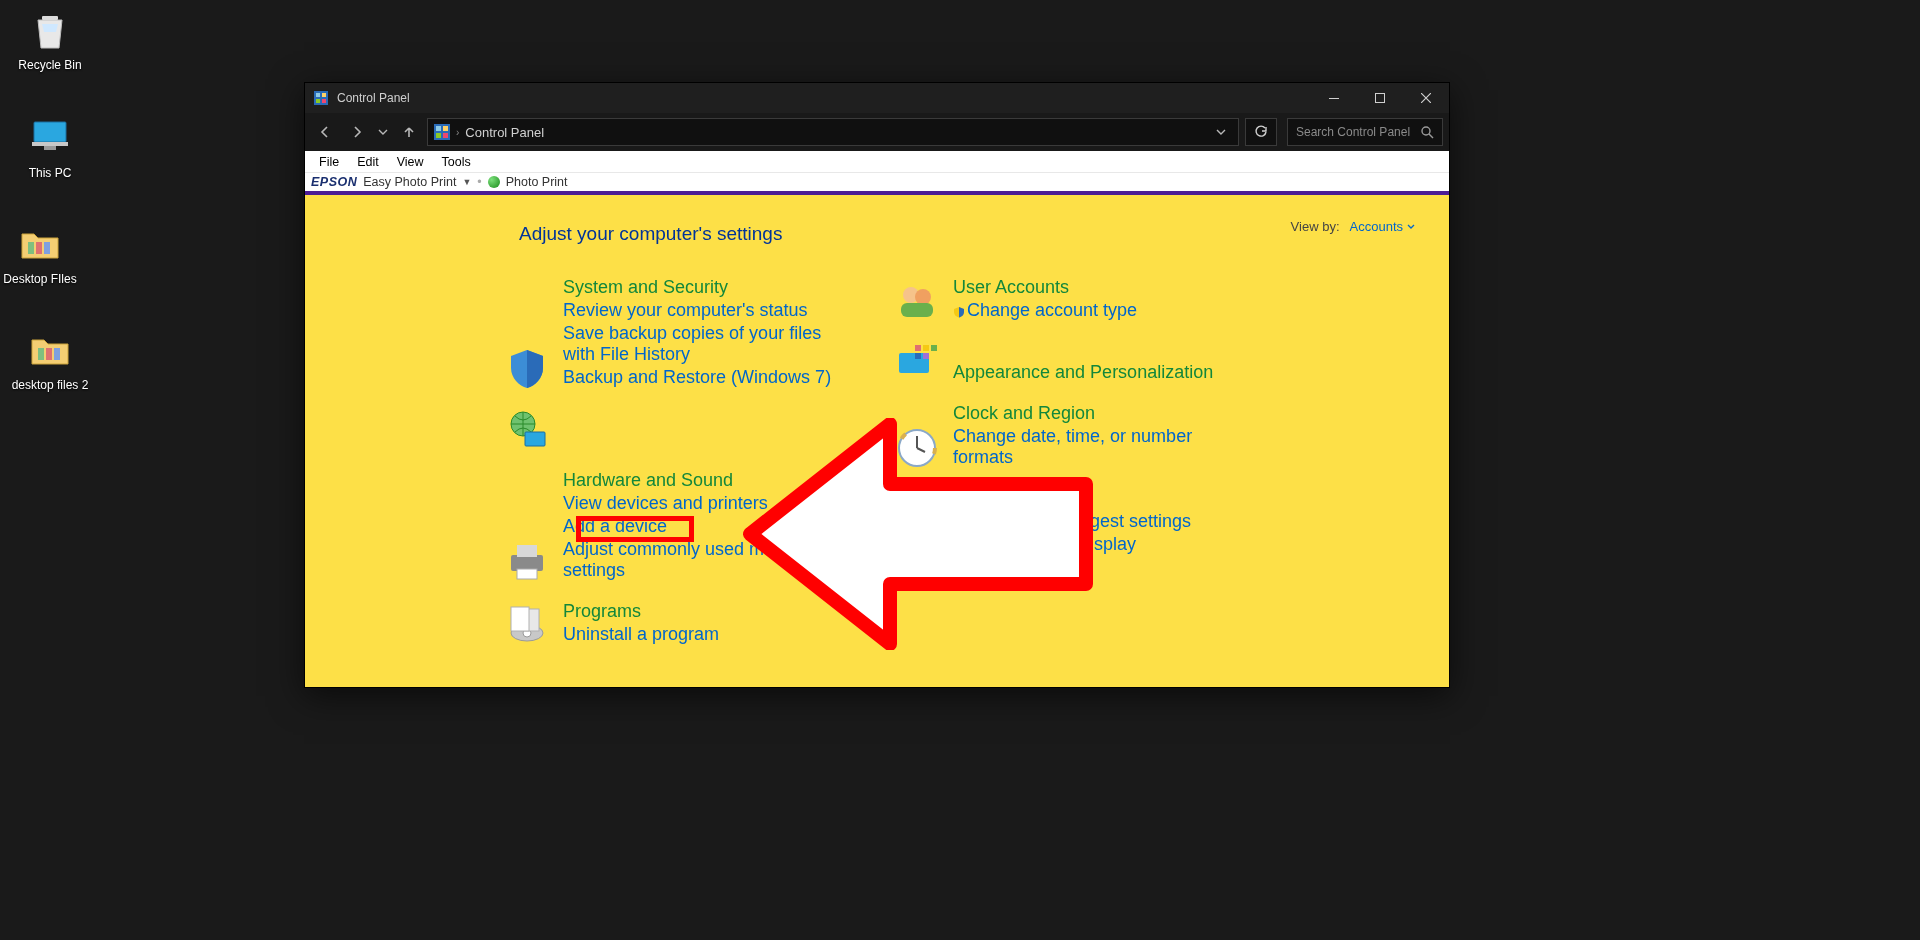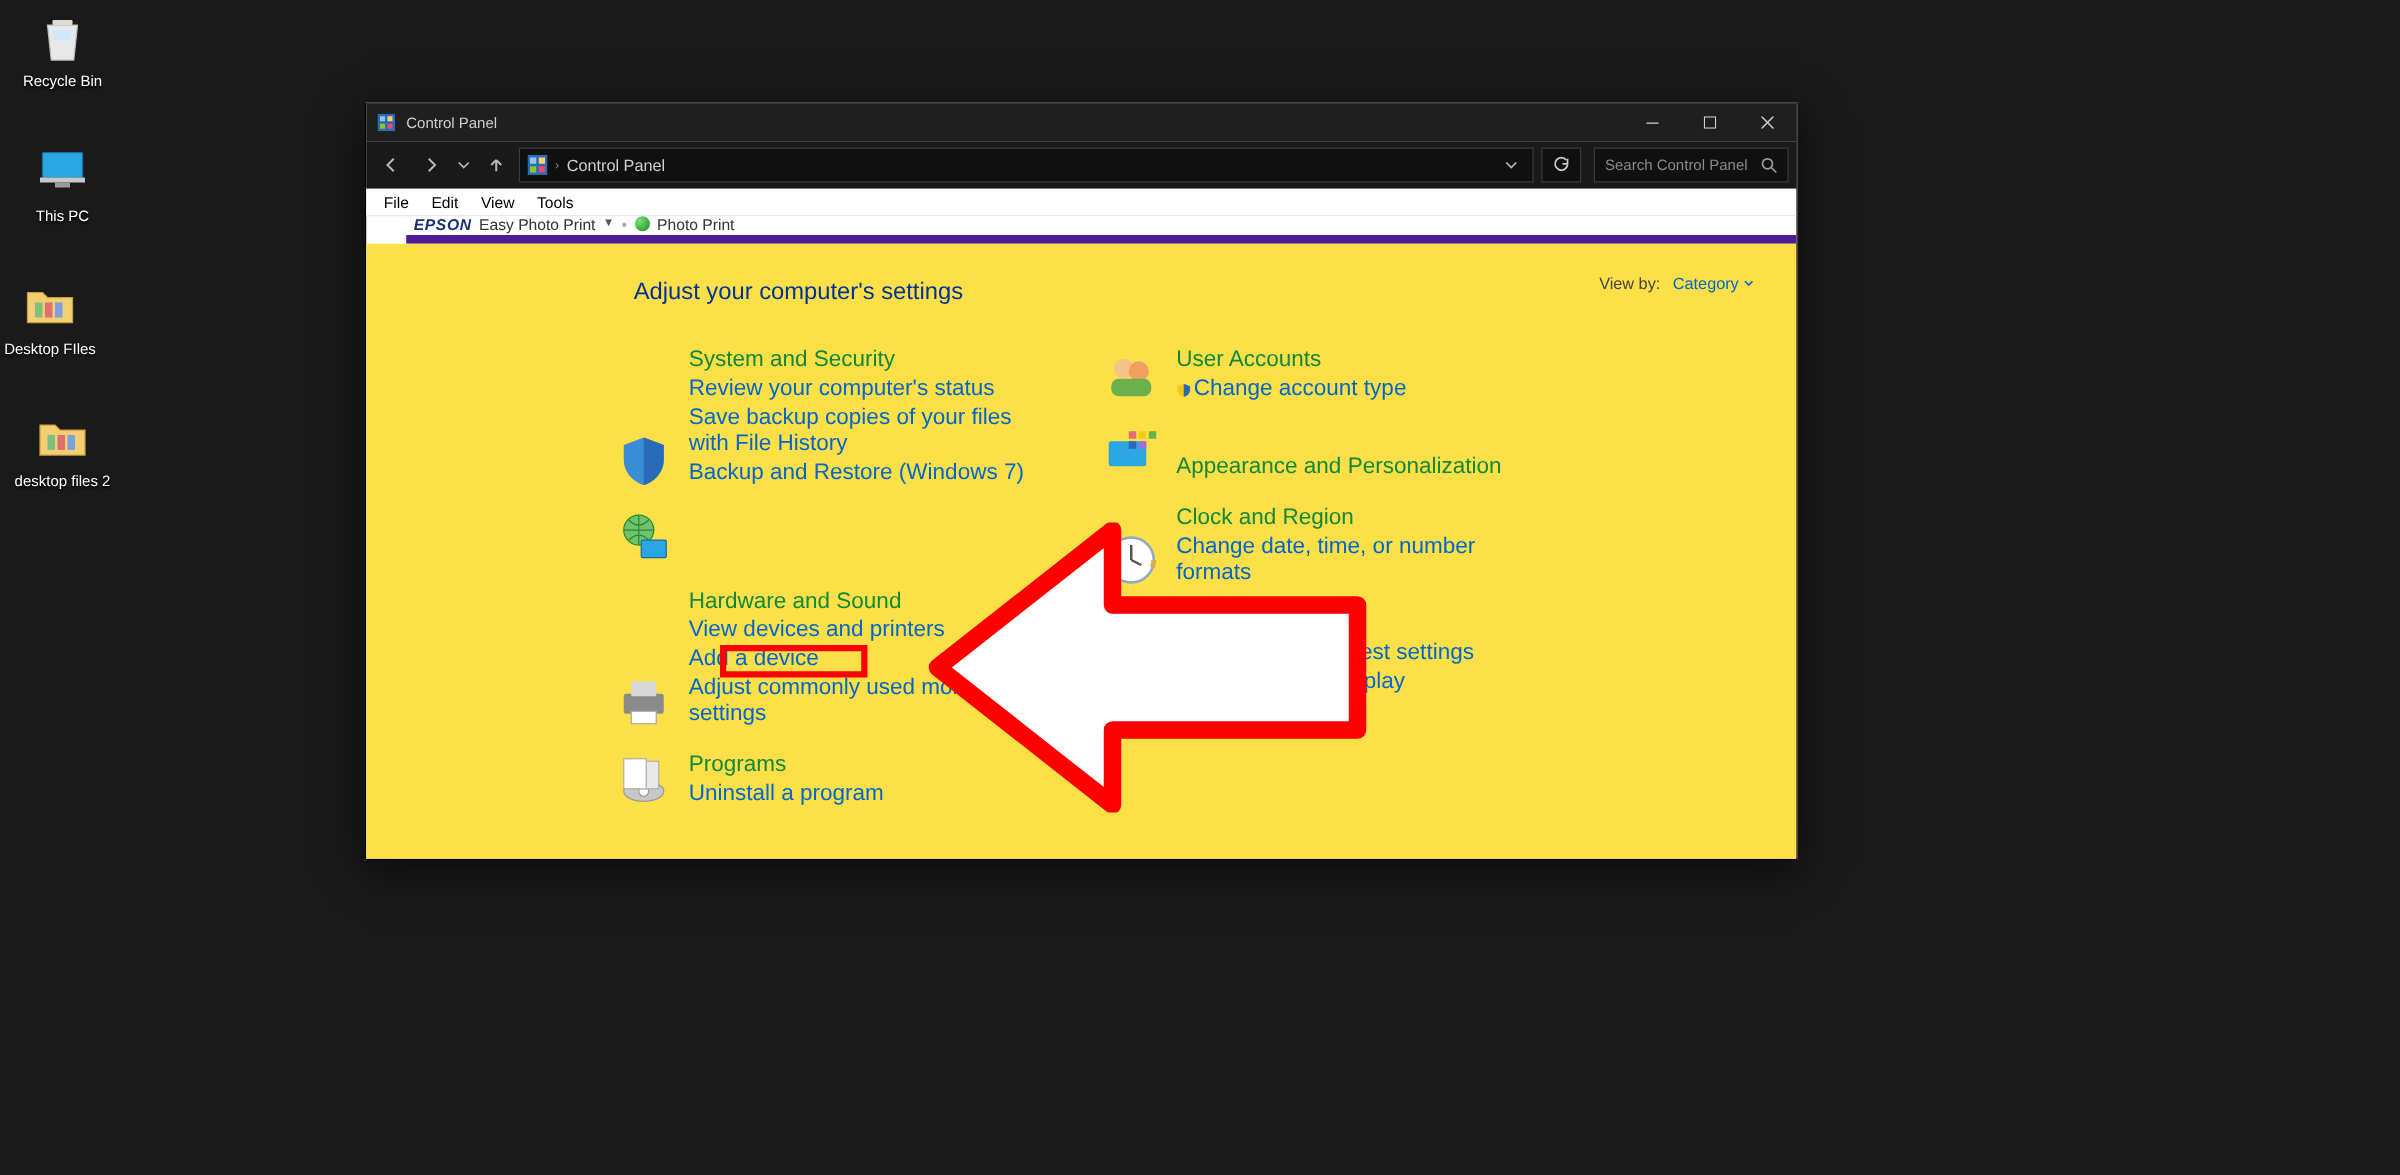--- a/index.html
+++ b/index.html
@@ -24,21 +24,21 @@
   .desktop-icon .glyph {
     width: 48px; height: 48px;
     margin: 0 auto 4px auto;
     display:flex; align-items:center; justify-content:center;
   }
   .desktop-icon .lbl { font-size: 12px; text-shadow: 0 1px 2px #000; }
 
   
   .window {
     position: absolute;
-    left: 292px; top: 82px;
+    left: 304px; top: 82px;
     width: 1146px;
     height: 606px;
     background: #fff;
     box-shadow: 0 8px 32px rgba(0,0,0,.6);
     border: 1px solid #000;
     display: flex; flex-direction: column;
   }
   .titlebar {
     height: 30px;
     background: #1f1f1f;
@@ -102,27 +102,26 @@
     font-size: 12.5px;
     color:#000;
     border-bottom:1px solid #e8e8e8;
   }
   .menu-item { padding: 2px 8px; }
 
   
   .epsonbar {
     height: 22px;
     background:#fff;
-    display:flex; align-items:flex-start;
+    display:flex; align-items:center;
     padding-left: 6px;
     gap:6px;
     font-size:12.5px;
-    border-bottom:7px solid #4c1d95;
+    border-bottom:4px solid #4c1d95;
     color:#333;
-    margin-left:32px;
   }
   .epson-brand { font-weight:bold; font-style:italic; color:#1a2f6f; letter-spacing:0.5px;}
   .epson-drop { font-size:9px; color:#555;}
   .epson-dot {
     width:12px;height:12px;border-radius:50%;
     background: radial-gradient(circle at 30% 30%, #7be07b, #1a8a1a);
     display:inline-block;
   }
 
   
@@ -357,21 +356,21 @@
     <span class="epson-dot"></span>
     <span>Photo Print</span>
   </div>
 
   <div class="panel-body">
     <div class="panel-heading">Adjust your computer's settings</div>
 
     <div class="viewby">
       <span>View by:</span>
       <span class="vb-link">
-        <span>Category</span>
+        <span>Accounts</span>
         <svg width="8" height="8" viewBox="0 0 8 8">
             <path d="M1 2 L4 5 L7 2" fill="none" stroke="#0066cc" stroke-width="1.3"></path>
           </svg>
       </span>
     </div>
 
     <div class="categories">
 
       <div class="col">
 

